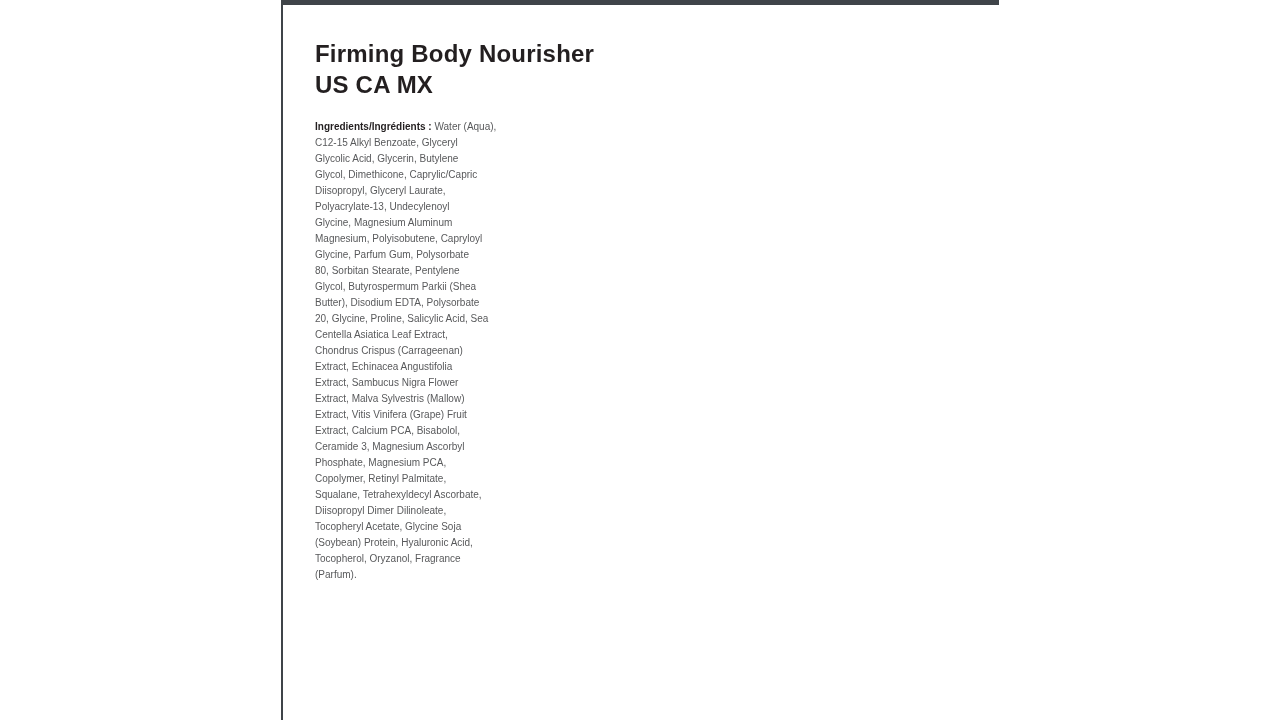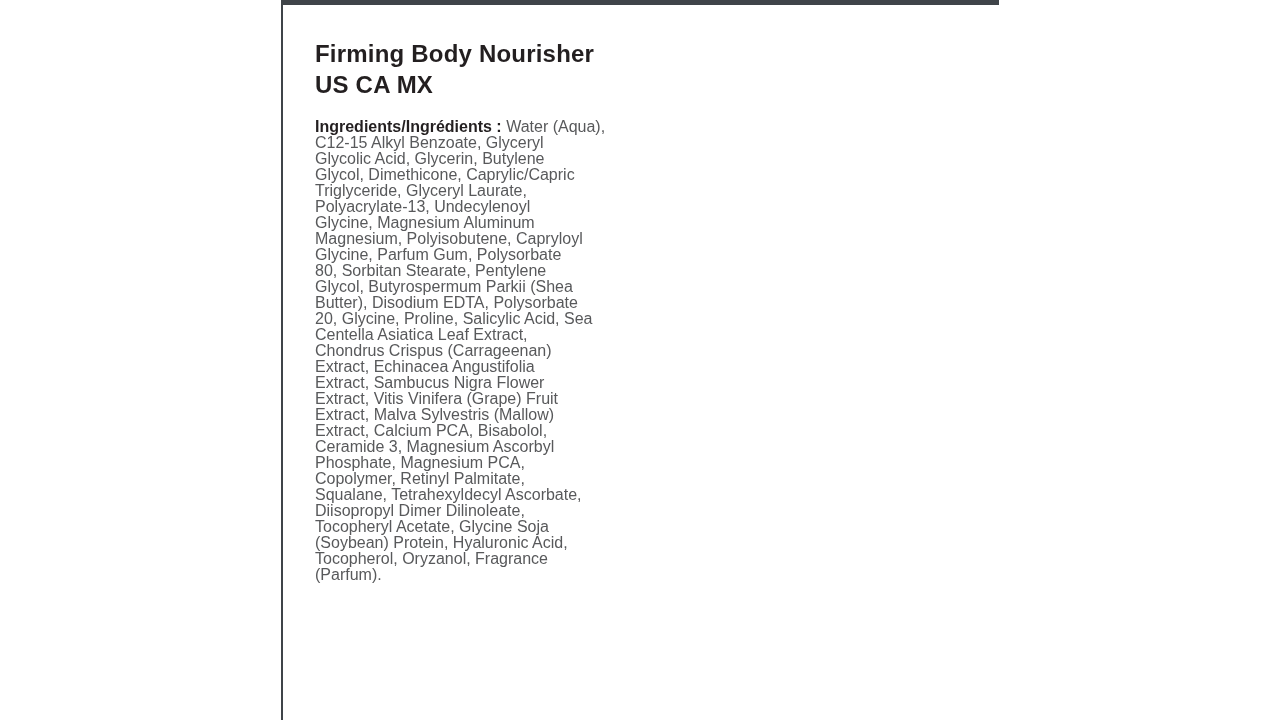--- a/index.html
+++ b/index.html
@@ -40,21 +40,21 @@
   .title {
     font-size: 24px;
     font-weight: bold;
     color: var(--title, #231f20);
     line-height: 31px;
     letter-spacing: 0.2px;
     white-space: nowrap;
   }
   .ingredients {
     margin-top: 19px;
-    font-size: 16px;
+    font-size: 10px;
     line-height: 16px;
     color: var(--body, #58595b);
   }
   .ing-line {
     white-space: nowrap;
   }
   .ing-label {
     font-weight: bold;
     color: var(--title, #231f20);
   }
@@ -74,35 +74,35 @@
 
     <div class="ingredients">
       <div class="ing-line">
         <span class="ing-label">Ingredients/Ingrédients :</span>
         <span>Water (Aqua),</span>
       </div>
       <div>
           <div class="ing-line">C12-15 Alkyl Benzoate, Glyceryl</div>
           <div class="ing-line">Glycolic Acid, Glycerin, Butylene</div>
           <div class="ing-line">Glycol, Dimethicone, Caprylic/Capric</div>
-          <div class="ing-line">Triglyceride, Glyceryl Laurate,</div>
+          <div class="ing-line">Diisopropyl, Glyceryl Laurate,</div>
           <div class="ing-line">Polyacrylate-13, Undecylenoyl</div>
           <div class="ing-line">Glycine, Magnesium Aluminum</div>
           <div class="ing-line">Magnesium, Polyisobutene, Capryloyl</div>
           <div class="ing-line">Glycine, Parfum Gum, Polysorbate</div>
           <div class="ing-line">80, Sorbitan Stearate, Pentylene</div>
           <div class="ing-line">Glycol, Butyrospermum Parkii (Shea</div>
           <div class="ing-line">Butter), Disodium EDTA, Polysorbate</div>
           <div class="ing-line">20, Glycine, Proline, Salicylic Acid, Sea</div>
           <div class="ing-line">Centella Asiatica Leaf Extract,</div>
           <div class="ing-line">Chondrus Crispus (Carrageenan)</div>
           <div class="ing-line">Extract, Echinacea Angustifolia</div>
           <div class="ing-line">Extract, Sambucus Nigra Flower</div>
+          <div class="ing-line">Extract, Malva Sylvestris (Mallow)</div>
           <div class="ing-line">Extract, Vitis Vinifera (Grape) Fruit</div>
-          <div class="ing-line">Extract, Malva Sylvestris (Mallow)</div>
           <div class="ing-line">Extract, Calcium PCA, Bisabolol,</div>
           <div class="ing-line">Ceramide 3, Magnesium Ascorbyl</div>
           <div class="ing-line">Phosphate, Magnesium PCA,</div>
           <div class="ing-line">Copolymer, Retinyl Palmitate,</div>
           <div class="ing-line">Squalane, Tetrahexyldecyl Ascorbate,</div>
           <div class="ing-line">Diisopropyl Dimer Dilinoleate,</div>
           <div class="ing-line">Tocopheryl Acetate, Glycine Soja</div>
           <div class="ing-line">(Soybean) Protein, Hyaluronic Acid,</div>
           <div class="ing-line">Tocopherol, Oryzanol, Fragrance</div>
           <div class="ing-line">(Parfum).</div>

